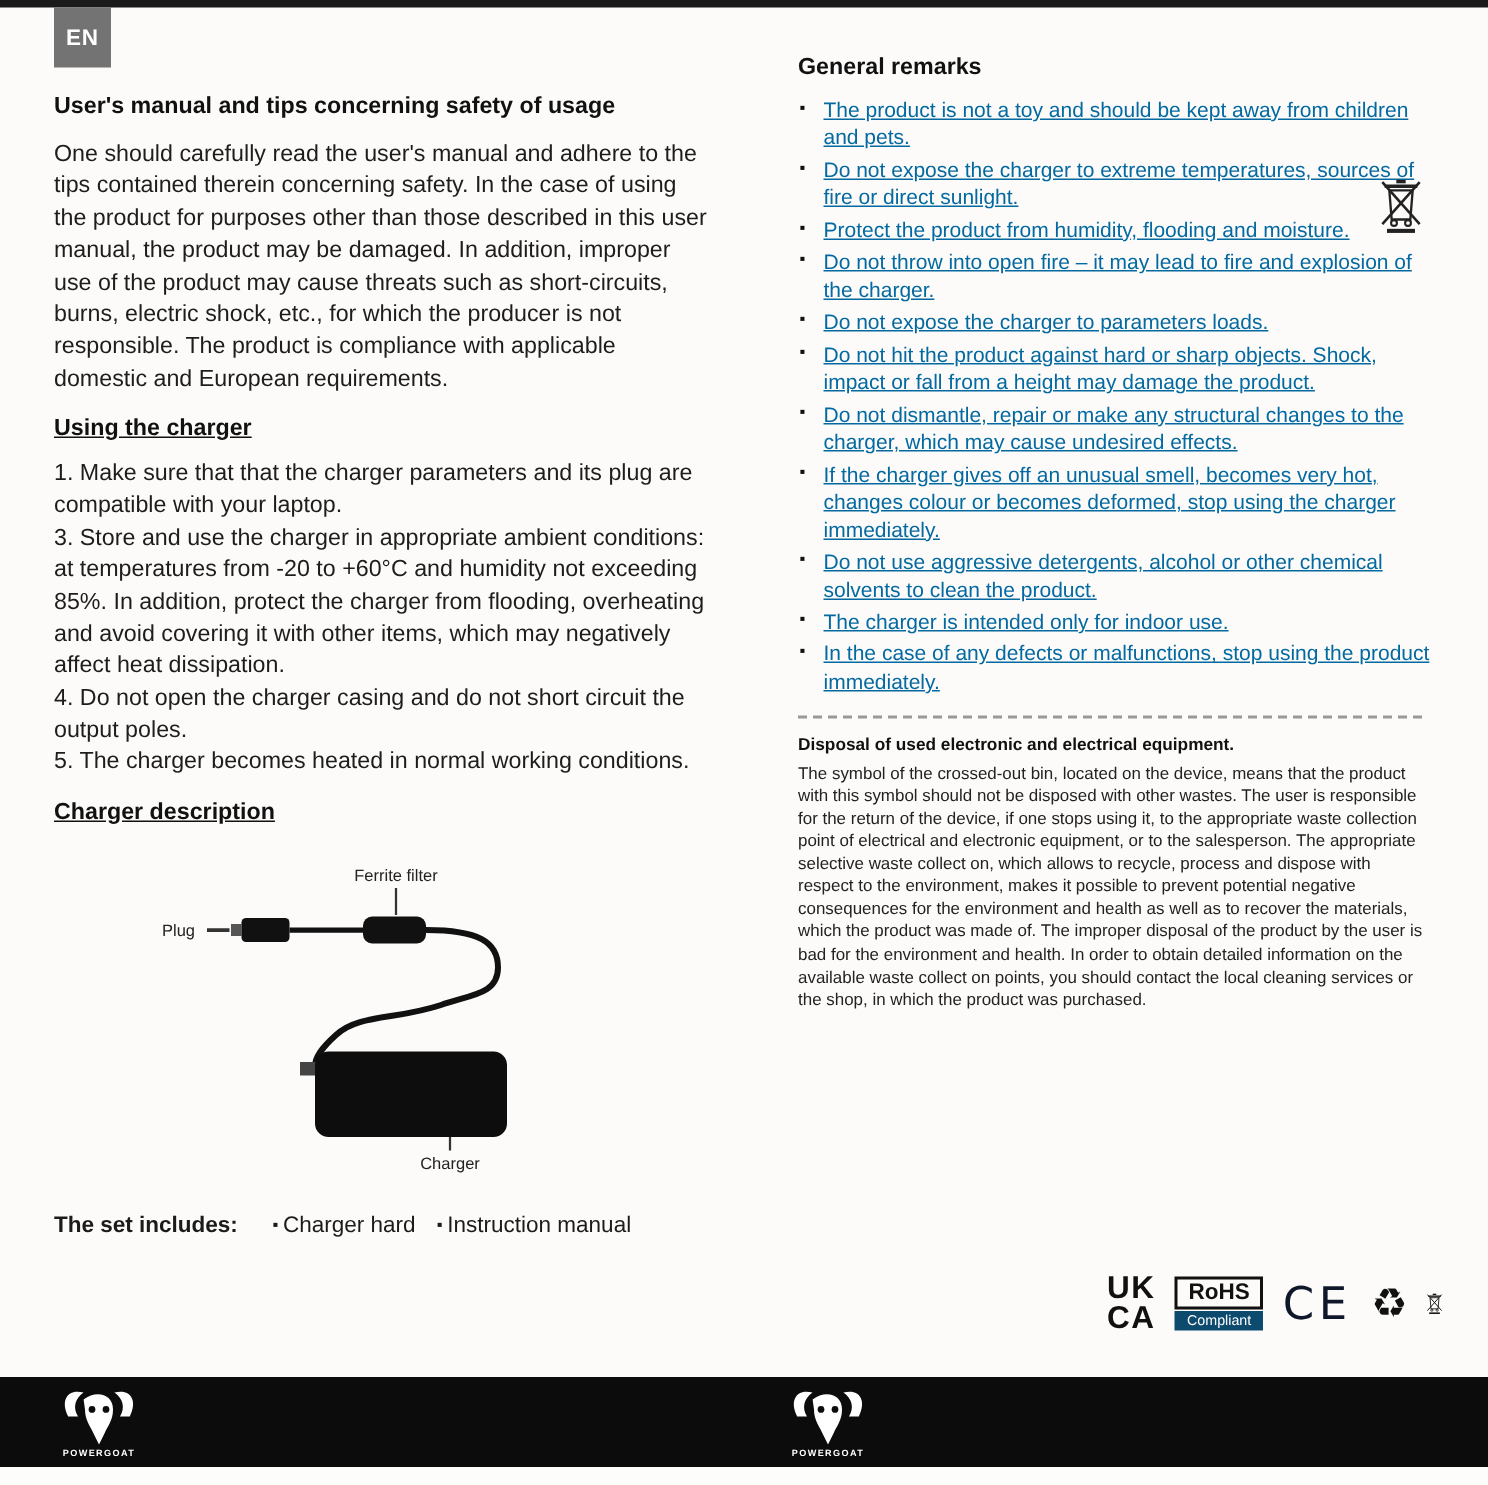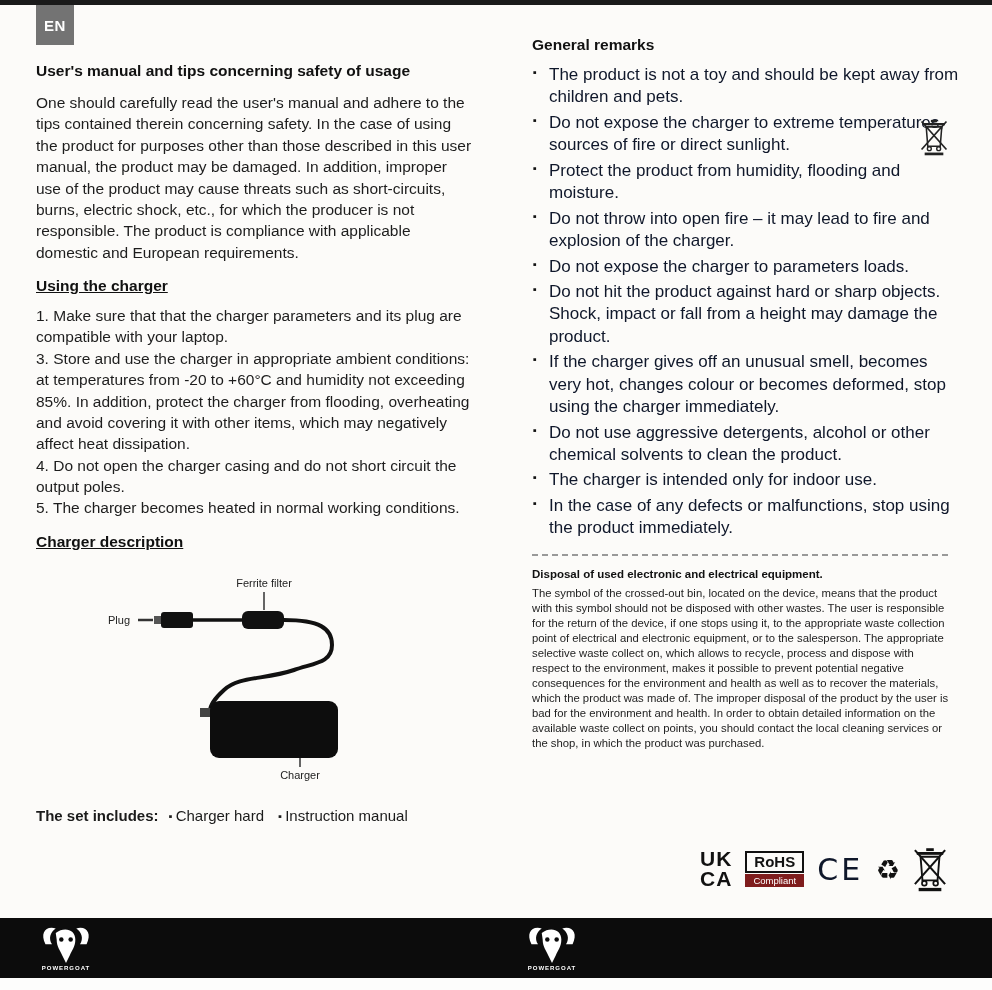--- a/index.html
+++ b/index.html
@@ -21,42 +21,42 @@
   .col-left  { position:absolute; left:36px;  top:62px; width:440px; }
   .col-right { position:absolute; left:532px; top:36px; width:430px; }
   h2.sect, h3.sect { font-size:15.5px; font-weight:bold; color:#111; }
   .col-left h2.sect { margin-bottom:12px; }
   p.body, .steps p { font-size:15.5px; line-height:1.38; color:#1d1d1d; }
   .steps { margin-top:10px; }
   .mt { margin-top:14px;text-decoration:underline; }
   .diagram-wrap { margin-top:22px; margin-left:68px; }
   .diagram-label { font-size:11px; fill:#222; font-family:"Liberation Sans",sans-serif; }
   .set-line { margin-top:18px; font-size:15px; }
-  .set-line .b { font-weight:bold; margin-right:6px;text-align:center; }
+  .set-line .b { font-weight:bold; margin-right:19px;text-align:center; }
   .set-item { margin-right:10px; }
   .set-item::before { content:"▪ "; font-size:11px; position:relative; top:-1px; }
   ul.remarks { list-style:none; margin-top:10px; }
   ul.remarks li {
-    position:relative; padding-left:17px; font-size:17px; line-height:1.32;
-    margin-bottom:3px; color:#0f172a;
+    position:relative; padding-left:17px; font-size:14px; line-height:1.32;
+    margin-bottom:3px; color:#0369a1;text-decoration:underline;
   }
   ul.remarks li::before {
     content:"▪"; position:absolute; left:1px; top:1px; font-size:11px; color:#111;
   }
   .divider { border-top:2px dashed #999; margin:14px 0 12px 0; width:416px; }
   h4.small-head { font-size:11.5px; font-weight:bold; margin-bottom:6px; color:#111; }
   p.small { font-size:11.3px; line-height:1.33; color:#222; width:420px; }
   .marks {
     position:absolute; left:700px; top:843px; width:262px; height:52px;
     display:flex; align-items:center; gap:13px;
   }
-  .ukca { font-weight:800; font-size:21px; line-height:.95; letter-spacing:1px; color:#111; }
+  .ukca { font-weight:800; font-size:21px; line-height:.95; letter-spacing:1px; color:#111;margin-left:38px; }
   .rohs { text-align:center; }
   .rohs-top { border:2px solid #111; font-weight:bold; font-size:15px; padding:0 7px 1px 7px; color:#111; }
-  .rohs-sub { background:#7f1d1d; color:#fff; font-size:9.5px; padding:1px 3px; margin-top:1px; }
+  .rohs-sub { background:#0c4a6e; color:#fff; font-size:9.5px; padding:1px 3px; margin-top:1px; }
   .ce { font-size:30px; letter-spacing:3px; color:#0f172a; font-family:"DejaVu Sans",sans-serif; }
   .recycle { font-size:27px; color:#111; font-family:"DejaVu Sans",sans-serif; }
   .small-bin { position:absolute; left:920px; top:118px; }
   .footer-bar {
     position:absolute; left:0; top:918px; width:992px; height:60px; background:#0c0c0c;
     display:flex; align-items:center;
   }
   .logo { position:absolute; top:4px; }
   .logo-left { left:38px; }
   .logo-center { left:524px; }
@@ -112,20 +112,21 @@
 
   <div class="col-right">
     <h3 class="sect">General remarks</h3>
     <ul class="remarks">
       <li>The product is not a toy and should be kept away from children and pets.</li>
       <li>Do not expose the charger to extreme temperatures, sources of fire or direct sunlight.</li>
       <li>Protect the product from humidity, flooding and moisture.</li>
       <li>Do not throw into open fire – it may lead to fire and explosion of the charger.</li>
       <li>Do not expose the charger to parameters loads.</li>
       <li>Do not hit the product against hard or sharp objects. Shock, impact or fall from a height may damage the product.</li>
+      <li>Do not dismantle, repair or make any structural changes to the charger, which may cause undesired effects.</li>
       <li>If the charger gives off an unusual smell, becomes very hot, changes colour or becomes deformed, stop using the charger immediately.</li>
       <li>Do not use aggressive detergents, alcohol or other chemical solvents to clean the product.</li>
       <li>The charger is intended only for indoor use.</li>
       <li>In the case of any defects or malfunctions, stop using the product immediately.</li>
     </ul>
 
     <div class="divider"></div>
 
     <h4 class="small-head">Disposal of used electronic and electrical equipment.</h4>
     <p class="small">The symbol of the crossed-out bin, located on the device, means that the product with this symbol should not be disposed with other wastes. The user is responsible for the return of the device, if one stops using it, to the appropriate waste collection point of electrical and electronic equipment, or to the salesperson. The appropriate selective waste collect on, which allows to recycle, process and dispose with respect to the environment, makes it possible to prevent potential negative consequences for the environment and health as well as to recover the materials, which the product was made of. The improper disposal of the product by the user is bad for the environment and health. In order to obtain detailed information on the available waste collect on points, you should contact the local cleaning services or the shop, in which the product was purchased.</p>

